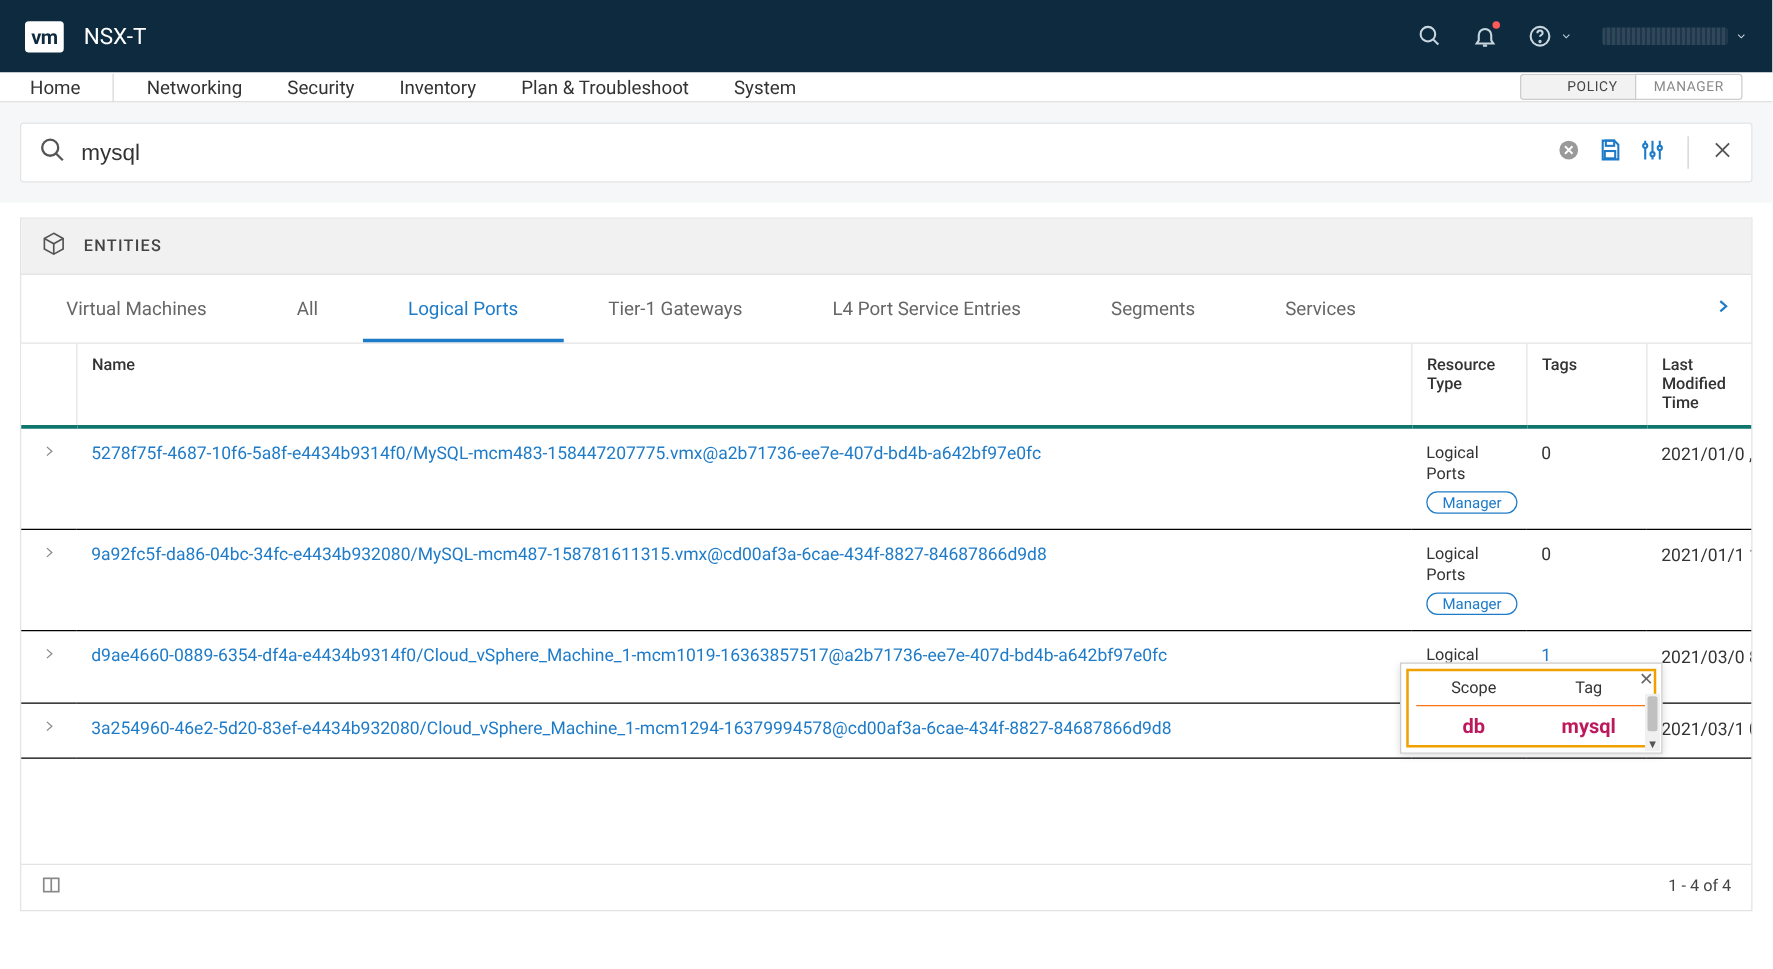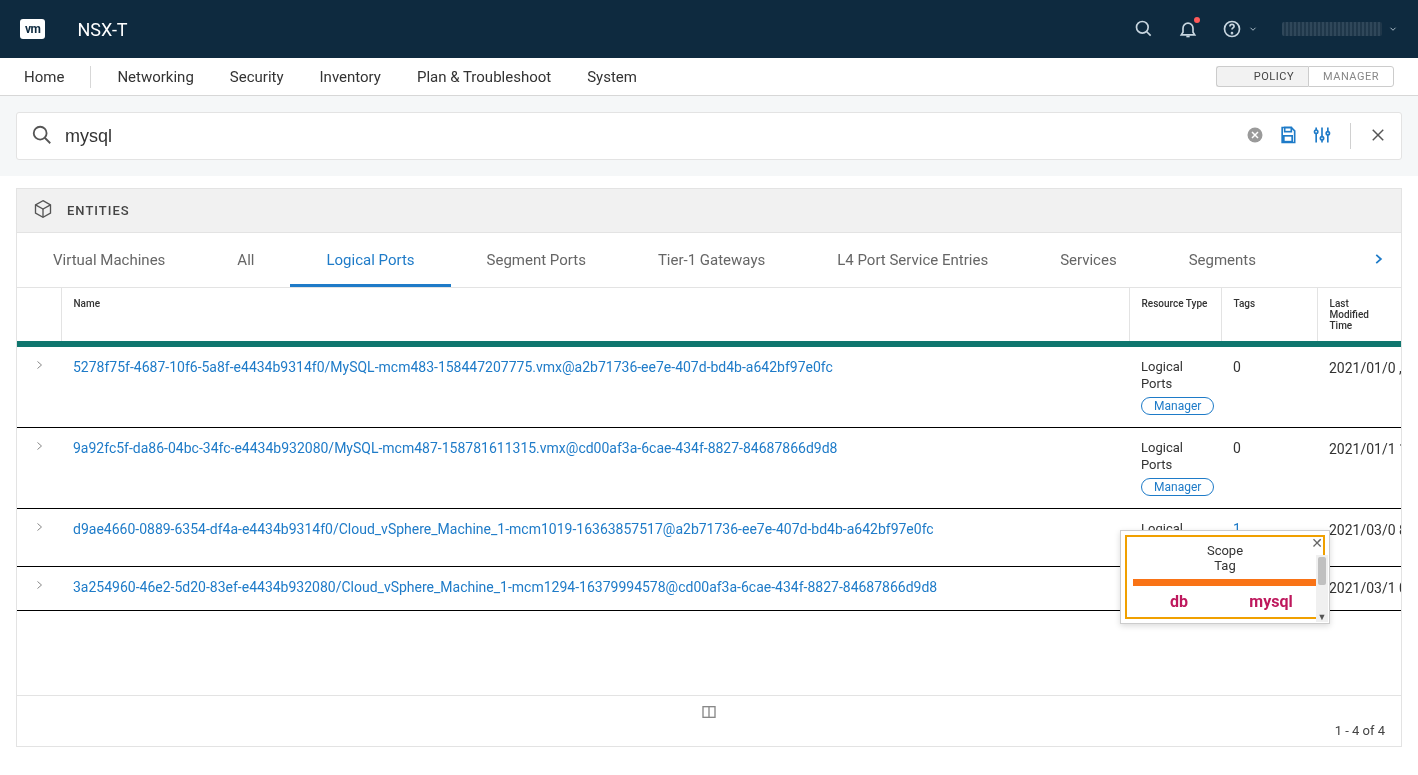--- a/index.html
+++ b/index.html
@@ -1,29 +1,29 @@
 <!DOCTYPE html>
 <html><head>
 <meta charset="utf-8">
 <style>
   * { box-sizing: border-box; margin: 0; padding: 0; }
   body { font-family: -apple-system, BlinkMacSystemFont, "Segoe UI", Roboto, sans-serif; font-size: 14px; background: #fff; color: #333; width: 1418px; height: 775px; overflow: hidden; }
 
   
   .top-header { background: #0e2a3f; color: #fff; height: 58px; display: flex; align-items: center; padding: 0 20px; }
-  .vm-logo { background: #fff; color: #0e2a3f; font-weight: 700; font-size: 12px; padding: 3px 5px; border-radius: 3px; margin-right: 32px; letter-spacing: -0.5px; }
+  .vm-logo { background: #fff; color: #0e2a3f; font-weight: 700; font-size: 16px; padding: 3px 5px; border-radius: 3px; margin-right: 16px; letter-spacing: -0.5px; }
   .product-name { font-size: 18px; font-weight: 400; }
   .header-right { margin-left: auto; display: flex; align-items: center; gap: 24px; }
   .header-icon { color: #c8d6e0; display: flex; align-items: center; position: relative; cursor: pointer; }
   .notif-dot { position: absolute; top: -2px; right: -2px; width: 6px; height: 6px; background: #ff5a5a; border-radius: 50%; }
   .user-blur { width: 100px; height: 14px; background: repeating-linear-gradient(90deg, #465b6c 0 2px, #2a3f50 2px 4px); border-radius: 2px; opacity: .6; }
   .chev { margin-left: 6px; }
 
   
-  .nav-bar { height: 38px; border-bottom: 1px solid #d7d7d7; display: flex; align-items: center; padding: 0 24px; background: #fff; }
+  .nav-bar { height: 24px; border-bottom: 1px solid #d7d7d7; display: flex; align-items: center; padding: 0 24px; background: #fff; }
   .nav-item { padding: 0 18px; height: 100%; display: flex; align-items: center; font-size: 15px; color: #333; cursor: pointer; white-space: nowrap; }
   .nav-item.home-itm { padding-left: 0; padding-right: 18px; }
   .nav-sep { width: 1px; height: 22px; background: #d7d7d7; margin: 0 8px; }
   .nav-right { margin-left: auto; display: flex; gap: 0; }
   .mode-btn { border: 1px solid #ccc; padding: 3px 14px; font-size: 11px; letter-spacing: .5px; color: #888; background: #fff; cursor: pointer; }
   .mode-btn.active { color: #444; background: #f2f2f2; }
   .mode-btn:first-child { border-right: none; border-radius: 3px 0 0 3px; padding-left: 37px; }
   .mode-btn:last-child { border-radius: 0 3px 3px 0; }
 
   
@@ -47,45 +47,45 @@
   .ent-header .ent-label { font-size: 13px; letter-spacing: 1px; color: #444; font-weight: 500; }
 
   
   .tabs { display: flex; align-items: center; border-bottom: 1px solid #e3e3e3; position: relative; overflow: hidden; }
   .tab { padding: 18px 36px; font-size: 15px; color: #666; cursor: pointer; white-space: nowrap; }
   .tab.active { color: #1e7bc8; box-shadow: inset 0 -3px 0 #1e7bc8; }
   .tab-scroll-right { margin-left: auto; padding: 0 16px; color: #1e7bc8; cursor: pointer; }
 
   
   table.results { width: 100%; border-collapse: collapse; table-layout: fixed; }
-  table.results th { text-align: left; font-weight: 500; font-size: 10px; color: #333; padding: 10px 12px; border-bottom: 6px solid #0f766e; border-right: 1px solid #e3e3e3; vertical-align: top; background: #fff; }
+  table.results th { text-align: left; font-weight: 500; font-size: 13px; color: #333; padding: 10px 12px; border-bottom: 3px solid #0f766e; border-right: 1px solid #e3e3e3; vertical-align: top; background: #fff; }
   table.results th:last-child { border-right: none; }
   table.results td { padding: 12px 12px; border-bottom: 1px solid #000000; font-size: 14px; vertical-align: top; }
   .col-exp { width: 44px; }
   .col-name { width: auto; }
   .col-restype { width: 92px; }
   .col-tags { width: 96px; }
   .col-time { width: 84px; }
   .expand-chev { color: #888; cursor: pointer; display: flex; justify-content: center; }
   .name-link { color: #1e7bc8; cursor: pointer; word-break: break-all; }
   .rt-label { color: #333; font-size: 13px; line-height: 1.3; }
   .manager-pill { display: inline-block; border: 1px solid #1e7bc8; color: #1e7bc8; border-radius: 12px; padding: 1px 12px; font-size: 12px; margin-top: 4px; }
   .tag-count.zero { color: #333; }
   .tag-count.nz { color: #1e7bc8; cursor: pointer; }
   .time-cell { color: #333; font-size: 13px; line-height: 1.3; white-space: nowrap; overflow: hidden; }
 
-  .footer { display: flex; align-items: center; padding: 8px 16px; border-top: 1px solid #e3e3e3; flex-direction: column; }
+  .footer { display: flex; align-items: center; padding: 8px 16px; border-top: 1px solid #e3e3e3; }
   .footer-left { color: #888; cursor: pointer; }
   .footer-right { margin-left: auto; color: #444; font-size: 13px; }
 
   
   .tag-popover { position: absolute; right: 88px; top: 530px; width: 210px; background: #fff; border: 1px solid #ccc; box-shadow: 0 2px 6px rgba(0,0,0,.15); z-index: 50; }
   .tag-popover .pop-close { position: absolute; top: 4px; right: 6px; color: #666; cursor: pointer; font-size: 14px; }
   .tag-popover-inner { border: 2px solid #f0a000; margin: 4px; padding: 6px; }
-  .pop-cols { display: flex; justify-content: flex-start; border-bottom: 7px solid #f97316; padding-bottom: 6px; margin-bottom: 6px; flex-direction: column; }
+  .pop-cols { display: flex; justify-content: flex-start; border-bottom: 1px solid #f97316; padding-bottom: 6px; margin-bottom: 6px; }
   .pop-col-h { font-size: 13px; color: #333; flex: 1; text-align: center; }
   .pop-vals { display: flex; justify-content: space-around; }
   .pop-val { font-size: 16px; color: #be185d; flex: 1; text-align: center; font-weight: bold; }
   .pop-scroll { position: absolute; right: 1px; top: 24px; bottom: 1px; width: 12px; background: #f0f0f0; display: flex; flex-direction: column; align-items: center; justify-content: space-between; }
   .pop-scroll .sb-thumb { width: 8px; height: 28px; background: #c0c0c0; border-radius: 2px; margin-top: 2px; }
   .pop-scroll .sb-arrow { font-size: 9px; color: #555; }
   .big-gap { height: 84px; }
 </style>
 </head>
 <body>
@@ -195,25 +195,24 @@
             <path d="M12 12v10"></path>
           </svg>
       </span>
       <span class="ent-label">ENTITIES</span>
     </div>
 
     <div class="tabs">
       <span class="tab">Virtual Machines</span>
       <span class="tab">All</span>
       <span class="tab active">Logical Ports</span>
-      <span class="tab">Segment Ports</span>
       <span class="tab">Tier-1 Gateways</span>
       <span class="tab">L4 Port Service Entries</span>
+      <span class="tab">Segments</span>
       <span class="tab">Services</span>
-      <span class="tab">Segments</span>
       <span class="tab-scroll-right">
         <svg width="14" height="14" viewBox="0 0 24 24" fill="none" stroke="currentColor" stroke-width="3">
             <polyline points="9 5 17 12 9 19"></polyline>
           </svg>
       </span>
     </div>
 
     <table class="results">
       <colgroup>
         <col class="col-exp">

